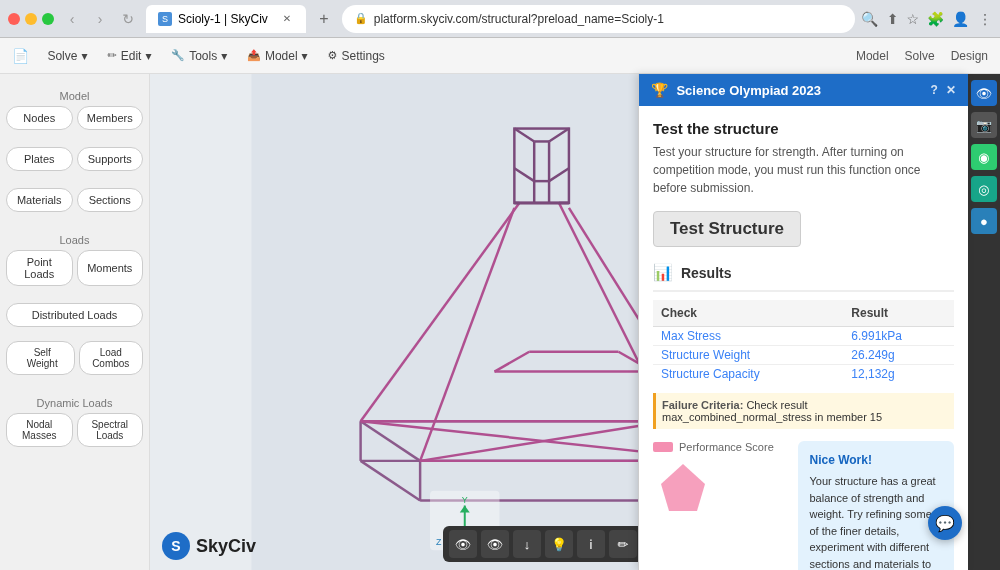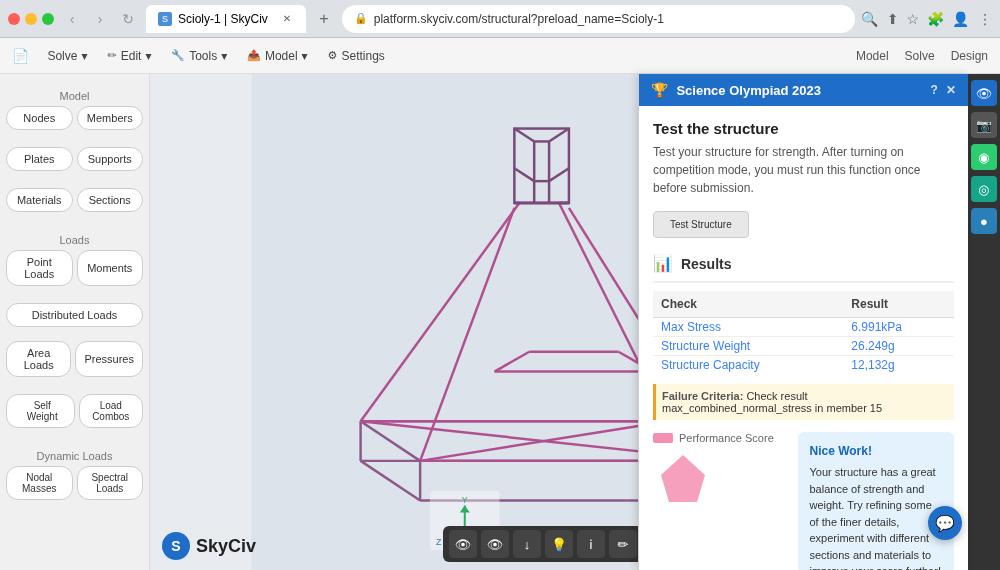--- a/index.html
+++ b/index.html
@@ -65,21 +65,21 @@
     .right-icon.blue2 { background: #2980b9; }
 
     
     .panel-overlay { position: absolute; top: 0; right: 32px; width: 330px; height: 100%; background: white; border-left: 1px solid #ccc; box-shadow: -2px 0 8px rgba(0,0,0,0.15); display: flex; flex-direction: column; }
     .panel-header { background: #1e6dc7; color: white; padding: 8px 12px; display: flex; align-items: center; gap: 8px; font-size: 13px; font-weight: 600; }
     .panel-header-icon { font-size: 14px; }
     .panel-header-actions { margin-left: auto; display: flex; gap: 8px; color: rgba(255,255,255,0.8); font-size: 12px; cursor: pointer; }
     .panel-content { padding: 14px; flex: 1; overflow-y: auto; }
     .panel-title { font-size: 15px; font-weight: 600; color: #222; margin-bottom: 6px; }
     .panel-desc { font-size: 12px; color: #555; line-height: 1.5; margin-bottom: 14px; }
-    .test-btn { background: #e8e8e8; border: 1px solid #ccc; border-radius: 4px; padding: 7px 16px; font-size: 10px; color: #333; cursor: pointer; display: inline-block; }
+    .test-btn { background: #e8e8e8; border: 1px solid #ccc; border-radius: 4px; padding: 7px 16px; font-size: 17px; color: #333; cursor: pointer; display: inline-block; font-weight: bold; }
     .results-header { display: flex; align-items: center; gap: 8px; font-size: 14px; font-weight: 600; color: #333; margin: 16px 0 8px; padding-bottom: 8px; border-bottom: 2px solid #eee; }
     .results-icon { color: #1e6dc7; font-size: 16px; }
     .results-table { width: 100%; border-collapse: collapse; font-size: 12px; }
     .results-table th { text-align: left; padding: 6px 8px; background: #f5f5f5; font-weight: 600; color: #444; border-bottom: 1px solid #ddd; }
     .results-table td { padding: 2px 8px; border-bottom: 1px solid #eee; color: #3b82f6; }
     .results-table tr:last-child td { border-bottom: none; }
     .failure-criteria { font-size: 11px; color: #333; margin: 10px 0; padding: 6px; background: #fff8e1; border-left: 3px solid #f0a020; }
     .failure-criteria strong { color: #555; }
     .score-section { margin-top: 12px; display: flex; gap: 12px; align-items: flex-start; }
     .score-left { flex: 1; }
@@ -174,24 +174,20 @@
       <button class="sidebar-btn">Materials</button>
       <button class="sidebar-btn">Sections</button>
     </div>
 
     <div class="sidebar-section-label">Loads</div>
     <div class="sidebar-row">
       <button class="sidebar-btn">Point Loads</button>
       <button class="sidebar-btn">Moments</button>
     </div>
     <button class="sidebar-btn">Distributed Loads</button>
-    <div class="sidebar-row">
-      <button class="sidebar-btn">Area Loads</button>
-      <button class="sidebar-btn">Pressures</button>
-    </div>
     <div class="sidebar-row">
       <button class="sidebar-btn" style="font-size:10px;padding-left:12px;">Self<br>Weight</button>
       <button class="sidebar-btn" style="font-size:10px;">Load<br>Combos</button>
     </div>
 
     <div class="sidebar-section-label">Dynamic Loads</div>
     <div class="sidebar-row">
       <button class="sidebar-btn" style="font-size:10px;">Nodal<br>Masses</button>
       <button class="sidebar-btn" style="font-size:10px;">Spectral<br>Loads</button>
     </div>

